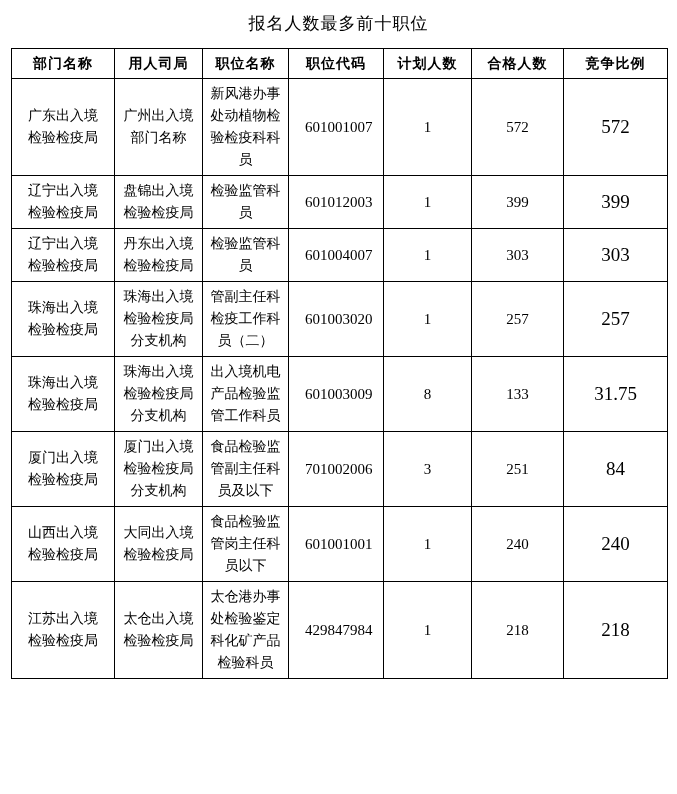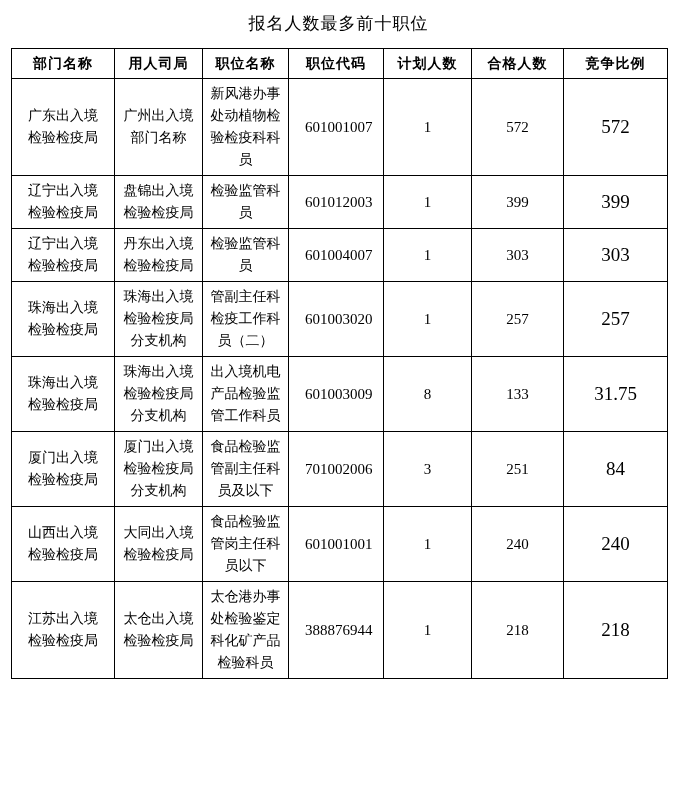--- a/index.html
+++ b/index.html
@@ -190,20 +190,20 @@
         </tr>
         <tr>
           <td class="cell-cn">江苏出入境
 检验检疫局</td>
           <td class="cell-cn">太仓出入境
 检验检疫局</td>
           <td class="cell-cn">太仓港办事
 处检验鉴定
 科化矿产品
 检验科员</td>
-          <td class="cell-code">388876944</td>
+          <td class="cell-code">429847984</td>
           <td class="cell-num">1</td>
           <td class="cell-num">218</td>
           <td class="cell-ratio">218</td>
         </tr>
       </tbody>
   </table>
 </div>
 
 </body></html>

